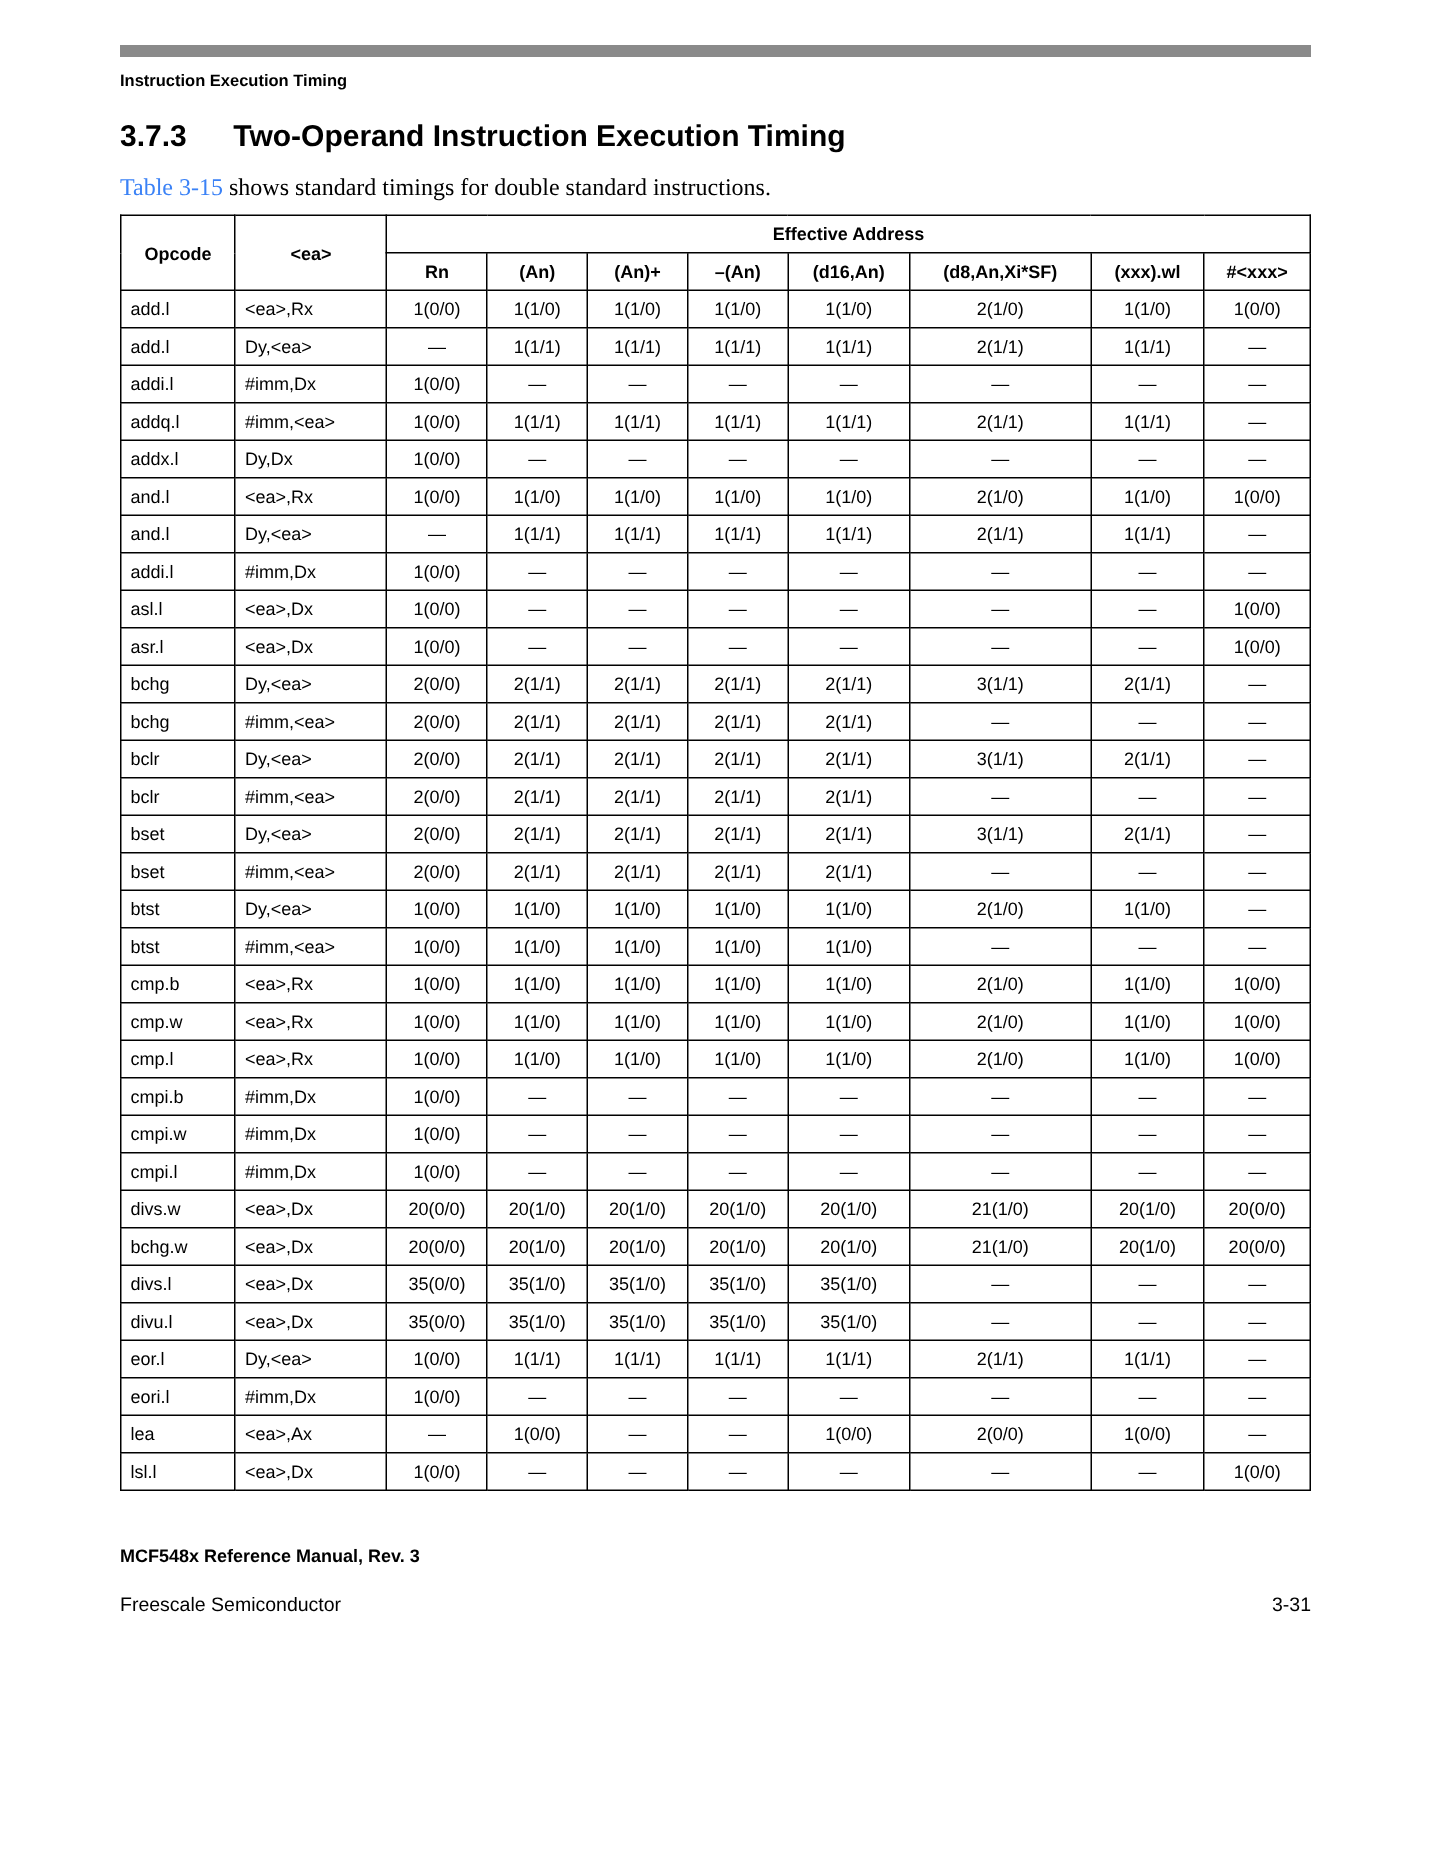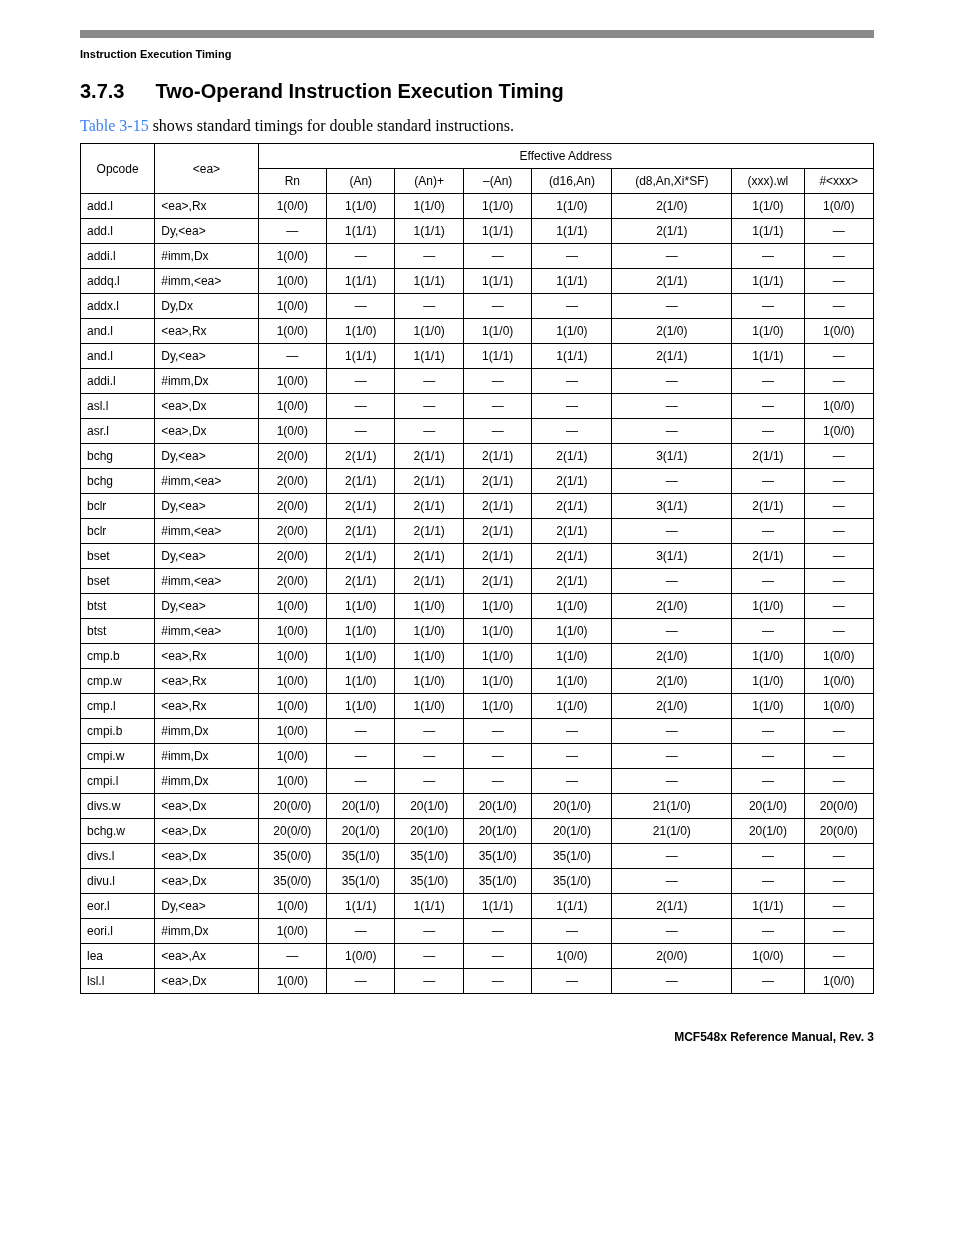--- a/index.html
+++ b/index.html
@@ -55,32 +55,32 @@
     width: 100%;
     font-size: 12px;
   }
   th, td {
     border: 1px solid #000;
     padding: 5px 4px;
     vertical-align: middle;
     white-space: nowrap;
   }
   th {
-    font-weight: normal;
+    font-weight: bold;
     text-align: center;
   }
   td.opcode, td.ea {
     text-align: left;
     padding-left: 6px;
   }
   td.val {
     text-align: center;
   }
   .footer-center {
-    text-align: right;
+    text-align: left;
     font-weight: bold;
     font-size: 12px;
     margin-top: 36px;
   }
   .footer-row {
     display: flex;
     justify-content: space-between;
     font-family: Arial, Helvetica, sans-serif;
     font-size: 13px;
     margin-top: 18px;
@@ -503,13 +503,17 @@
           <td class="val">—</td>
           <td class="val">—</td>
           <td class="val">—</td>
           <td class="val">—</td>
           <td class="val">1(0/0)</td>
         </tr>
       </tbody>
   </table>
 
   <div class="footer-center">MCF548x Reference Manual, Rev. 3</div>
+  <div class="footer-row">
+    <span>Freescale Semiconductor</span>
+    <span>3-31</span>
+  </div>
 </div>
 
 </body></html>

